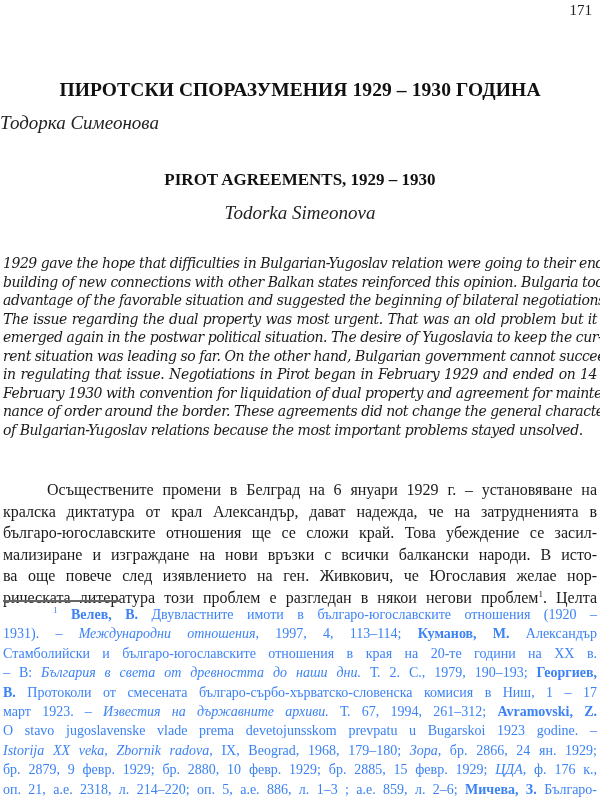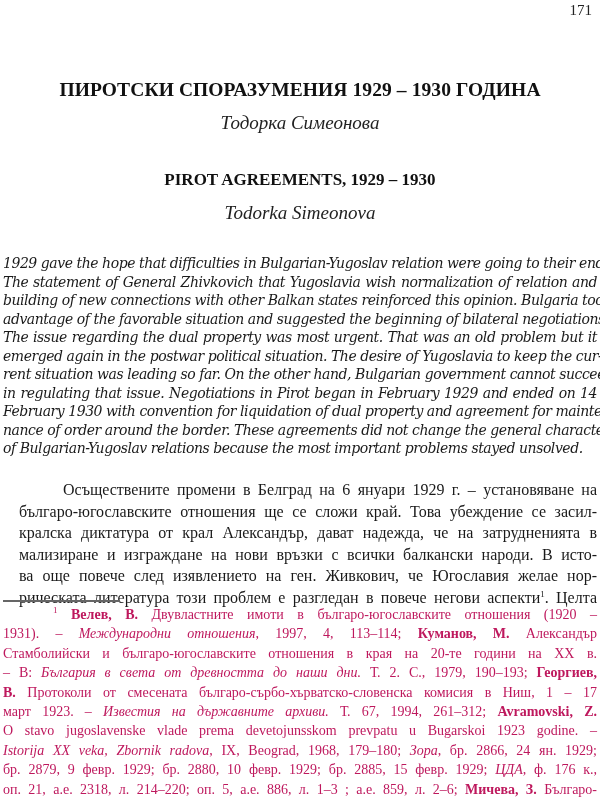--- a/index.html
+++ b/index.html
@@ -35,21 +35,21 @@
       font-weight: bold;
       font-size: 19.5px;
       letter-spacing: 0.1px;
       color: #111;
       white-space: nowrap;
     }
     .author-bg {
       position: absolute;
       left: 0; right: 0;
       top: 112px;
-      text-align: center;
+      text-align: left;
       font-style: italic;
       font-size: 19px;
       color: #222;
     }
     .title-en {
       position: absolute;
       left: 0; right: 0;
       top: 170px;
       text-align: center;
       font-weight: bold;
@@ -99,21 +99,20 @@
       top: 479px;
       font-size: 16px;
       line-height: 21.5px;
       color: #1a1a1a;
     }
     .body-text .line {
       display: block;
       text-align: justify;
       text-align-last: justify;
       white-space: nowrap;
-      margin-left: 16px;
     }
     .body-text .line.indent {
       padding-left: 44px;
     }
     sup.fn {
       font-size: 9px;
       vertical-align: super;
       line-height: 0;
     }
     .footnote-rule {
@@ -124,21 +123,21 @@
       height: 2px;
       background: #666;
     }
     .footnotes {
       position: absolute;
       left: 3px;
       width: 594px;
       top: 605px;
       font-size: 14px;
       line-height: 19.4px;
-      color: #be185d;
+      color: #3b82f6;
     }
     .footnotes .line {
       display: block;
       text-align: justify;
       text-align-last: justify;
       white-space: nowrap;
     }
     .footnotes .line.indent {
       padding-left: 50px;
     }
@@ -153,39 +152,38 @@
   <div class="page-number">171</div>
 
   <div class="title-bg">ПИРОТСКИ СПОРАЗУМЕНИЯ 1929 – 1930 ГОДИНА</div>
   <div class="author-bg">Тодорка Симеонова</div>
 
   <div class="title-en">PIROT AGREEMENTS, 1929 – 1930</div>
   <div class="author-en">Todorka Simeonova</div>
 
   <div class="abstract">
     <span class="line">1929 gave the hope that difficulties in Bulgarian-Yugoslav relation were going to their end.</span>
-    <span class="line">The statement of General Zhivkovich that Yugoslavia wish normalization of relation and</span>
     <span class="line">building of new connections with other Balkan states reinforced this opinion. Bulgaria took</span>
     <span class="line">advantage of the favorable situation and suggested the beginning of bilateral negotiations.</span>
     <span class="line">The issue regarding the dual property was most urgent. That was an old problem but it</span>
     <span class="line">emerged again in the postwar political situation. The desire of Yugoslavia to keep the cur-</span>
     <span class="line">rent situation was leading so far. On the other hand, Bulgarian government cannot succeed</span>
     <span class="line">in regulating that issue. Negotiations in Pirot began in February 1929 and ended on 14</span>
     <span class="line">February 1930 with convention for liquidation of dual property and agreement for mainte-</span>
     <span class="line">nance of order around the border. These agreements did not change the general character</span>
     <span class="line last">of Bulgarian-Yugoslav relations because the most important problems stayed unsolved.</span>
   </div>
 
   <div class="body-text">
     <span class="line indent">Осъществените промени в Белград на 6 януари 1929 г. – установяване на</span>
+    <span class="line">кралска диктатура от крал Александър, дават надежда, че на затрудненията в</span>
     <span class="line">българо-югославските отношения ще се сложи край. Това убеждение се засил-</span>
-    <span class="line">кралска диктатура от крал Александър, дават надежда, че на затрудненията в</span>
     <span class="line">мализиране и изграждане на нови връзки с всички балкански народи. В исто-</span>
     <span class="line">ва още повече след изявлението на ген. Живкович, че Югославия желае нор-</span>
-    <span class="line"><span>рическата литература този проблем е разгледан в повече негови аспекти</span><sup class="fn">1</sup><span>. Целта</span></span>
+    <span class="line"><span>рическата литература този проблем е разгледан в някои негови проблем</span><sup class="fn">1</sup><span>. Целта</span></span>
   </div>
 
   <div class="footnote-rule"></div>
 
   <div class="footnotes">
     <span class="line indent"><sup class="fn">1</sup> <b>Велев, В.</b> <span>Двувластните имоти в българо-югославските отношения (1920 –</span></span>
     <span class="line"><span>1931). –</span> <i>Международни отношения</i><span>, 1997, 4, 113–114;</span> <b>Куманов, М.</b> <span>Александър</span></span>
     <span class="line">Стамболийски и българо-югославските отношения в края на 20-те години на XX в.</span>
     <span class="line"><span>– В:</span> <i>България в света от древността до наши дни.</i> <span>Т. 2. С., 1979, 190–193;</span> <b>Георгиев,</b></span>
     <span class="line"><b>В.</b> <span>Протоколи от смесената българо-сърбо-хърватско-словенска комисия в Ниш, 1 – 17</span></span>

